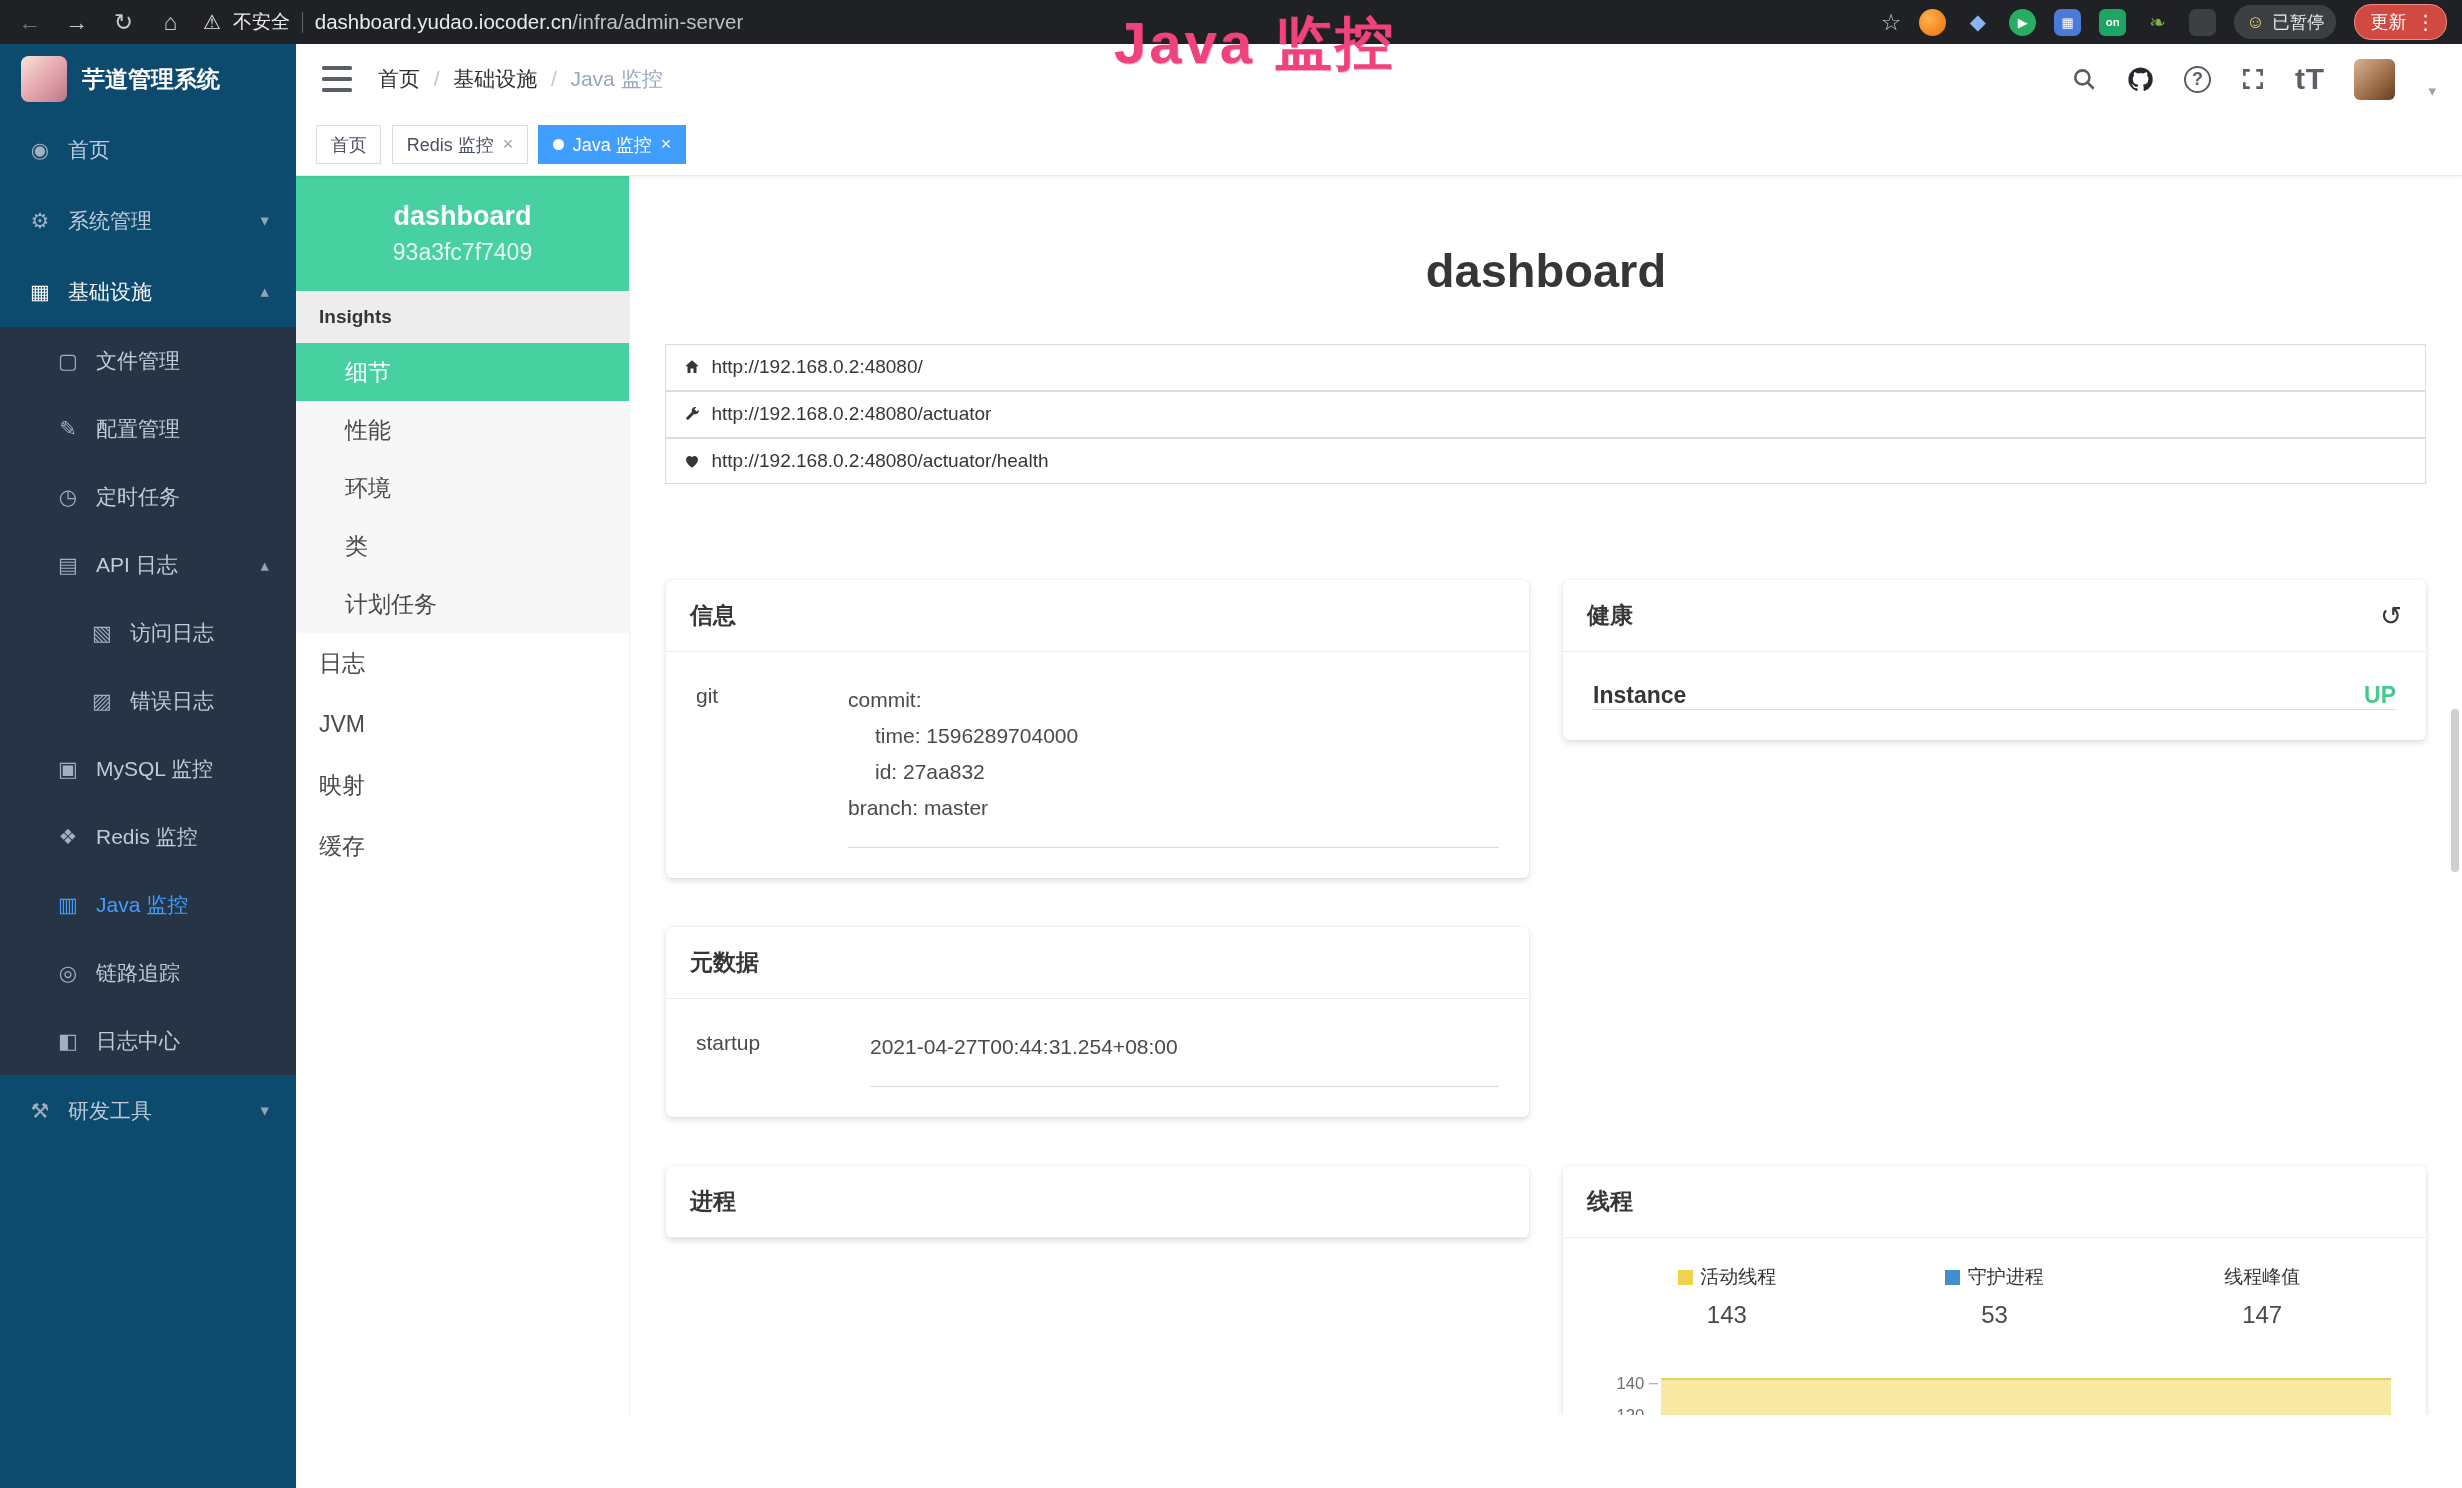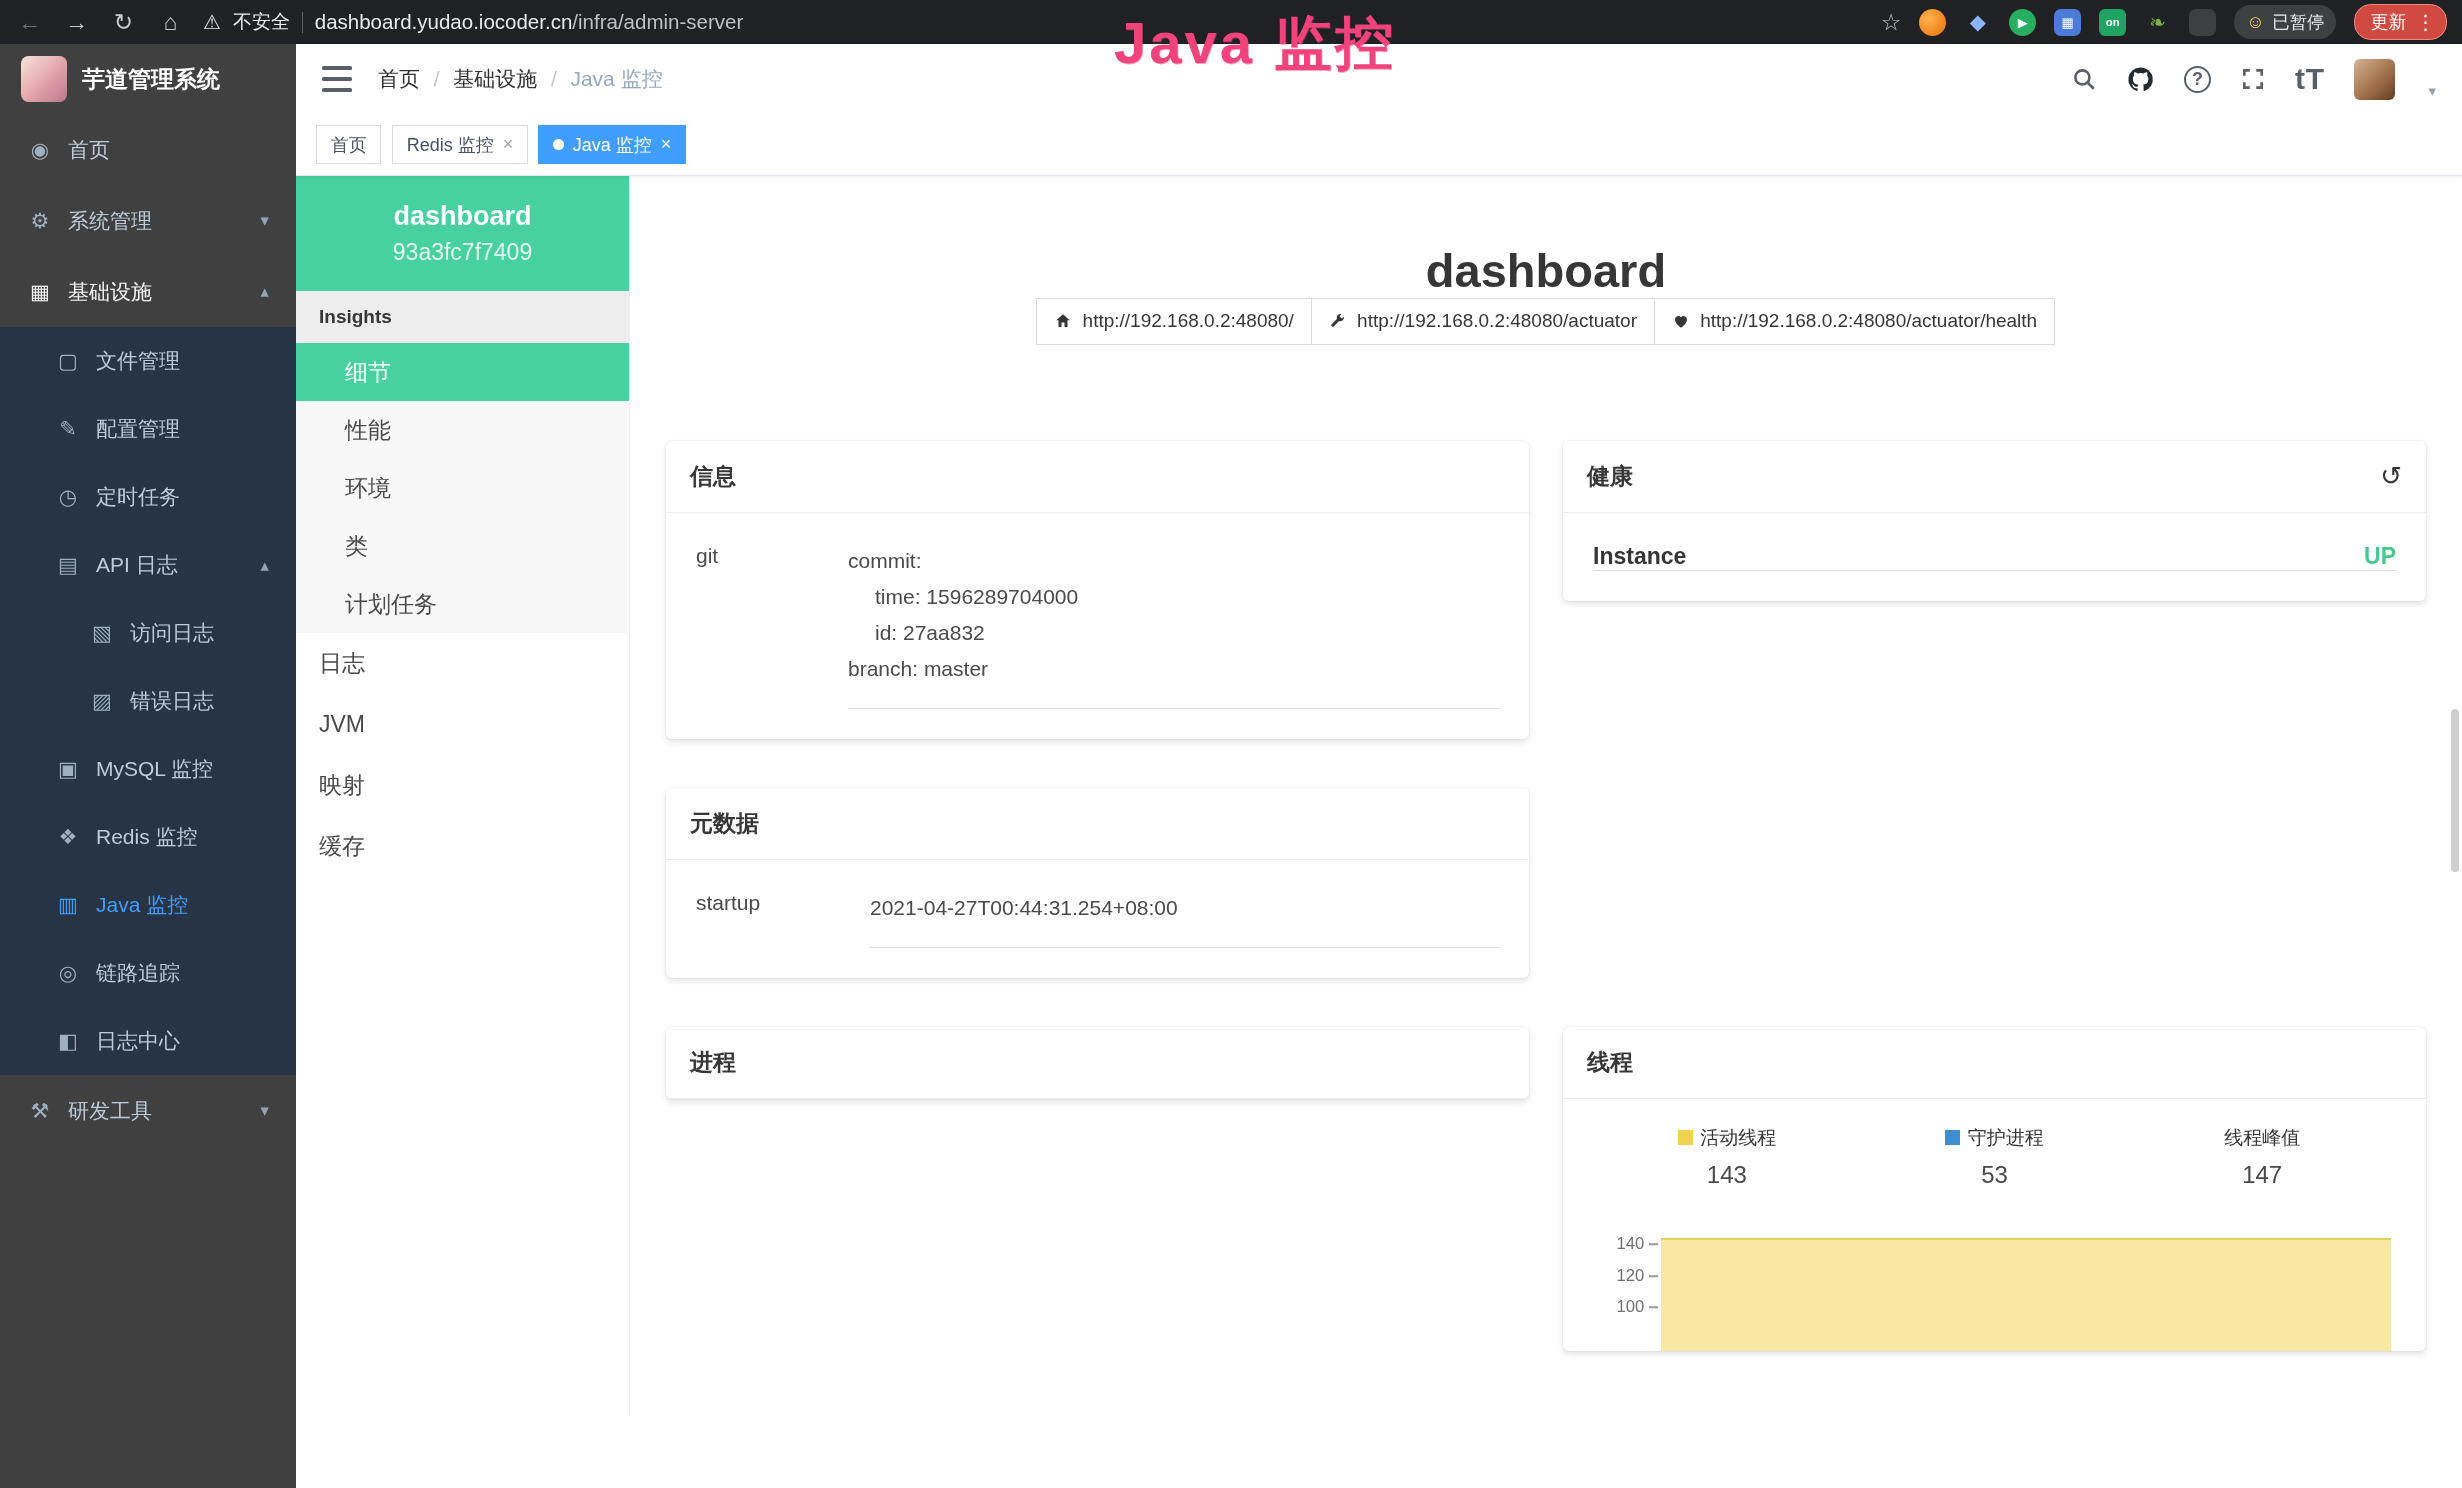--- a/index.html
+++ b/index.html
@@ -29,21 +29,21 @@
   .star{font-size:23px;color:#c7cacd;}
   .badge-pill{background:#3c4043;border-radius:16.7px;padding:4.6px 12px;font-size:17.4px;display:flex;gap:7.6px;align-items:center;color:#e8eaed;flex:0 0 auto;}
   .badge-pill .face{color:#fdd663;font-size:18px;}
   .update-pill{background:#d04a42;border:0.8px solid #f28b82;border-radius:16.7px;padding:4.6px 10.6px 4.6px 15px;font-size:18px;display:flex;gap:9px;align-items:center;color:#fff;flex:0 0 auto;}
   .update-pill .kebab{font-size:20px;}
 
   
   .annotation{position:absolute;top:4.6px;left:1255px;transform:translateX(-50%);z-index:60;color:#f0437b;font-size:58px;font-weight:800;letter-spacing:3px;text-shadow:0.8px 0.8px 0 rgba(240,67,123,.45);white-space:nowrap;}
 
   
-  .app-sidebar{position:absolute;top:44px;left:0;width:296px;bottom:0;background:#404040;color:#bfcbd9;font-size:21px;z-index:5;}
+  .app-sidebar{position:absolute;top:44px;left:0;width:296px;bottom:0;background:#0c4a6e;color:#bfcbd9;font-size:21px;z-index:5;}
   .logo-row{height:70px;display:flex;align-items:center;gap:15px;padding:0 21px;}
   .logo-img{width:46px;height:46px;border-radius:7.6px;background:linear-gradient(135deg,#f7e3da 0%,#e2a3aa 55%,#b9788a 100%);flex:0 0 auto;}
   .logo-title{color:#fff;font-weight:bold;font-size:23px;white-space:nowrap;}
   .menu-item{height:71px;display:flex;align-items:center;gap:15px;padding:0 27px;cursor:pointer;white-space:nowrap;}
   .menu-item .chev{margin-left:auto;font-size:16.7px;color:#93a3b5;}
   .mi-icon{font-size:21px;width:26px;text-align:center;color:#9fb0c0;flex:0 0 auto;}
   .active-parent,.active-parent .mi-icon{color:#f4f4f5;}
   .submenu{background:#263445;}
   .submenu .menu-item{height:68px;padding-left:55px;}
   .submenu .menu-item.subsub{padding-left:89px;}
@@ -87,21 +87,21 @@
   .inst-name{font-size:27px;font-weight:bold;}
   .inst-id{font-size:23px;opacity:.85;}
   .sect-head{background:#ededed;font-weight:bold;color:#363636;font-size:19px;padding:15px 23px;}
   .s-item{height:58px;display:flex;align-items:center;padding-left:49px;font-size:23px;color:#4a4a4a;background:#f7f7f7;cursor:pointer;}
   .s-item.active{background:#47d0a0;color:#fff;}
   .s-root{height:61px;display:flex;align-items:center;padding-left:23px;font-size:23px;color:#4a4a4a;background:#fff;cursor:pointer;}
 
   .sba-content{flex:1;overflow:hidden;position:relative;padding:67px 36px 0 36px;background:#fff;}
   .page-title{text-align:center;font-size:47px;font-weight:bold;color:#363636;}
   .page-id{text-align:center;font-size:27px;color:#4a4a4a;margin-top:12px;}
-  .links-row{display:flex;justify-content:center;}
+  .links-row{display:flex;justify-content:center;margin-top:46px;flex-direction:column;}
   .link-chip{display:flex;align-items:center;gap:10.6px;border:0.8px solid #dbdbdb;padding:11.4px 16.7px;font-size:19px;color:#363636;background:#fff;margin-left:-0.8px;cursor:pointer;white-space:nowrap;}
   .link-chip svg{flex:0 0 auto;}
 
   .cards{margin-top:96px;}
   .card-row{display:grid;grid-template-columns:1fr 1fr;column-gap:34px;align-items:start;margin-bottom:49px;}
   .card{background:#fff;border-radius:6px;box-shadow:0 2.3px 6px rgba(10,10,10,.12),0 0 0 0.8px rgba(10,10,10,.03);}
   .card-head{display:flex;align-items:center;justify-content:space-between;padding:20px 24px;border-bottom:0.8px solid #ededed;font-size:23px;font-weight:bold;color:#363636;}
   .card-body{padding:30px 30px;}
   .history-ic{font-size:26px;font-weight:normal;color:#363636;cursor:pointer;line-height:1;}
 

